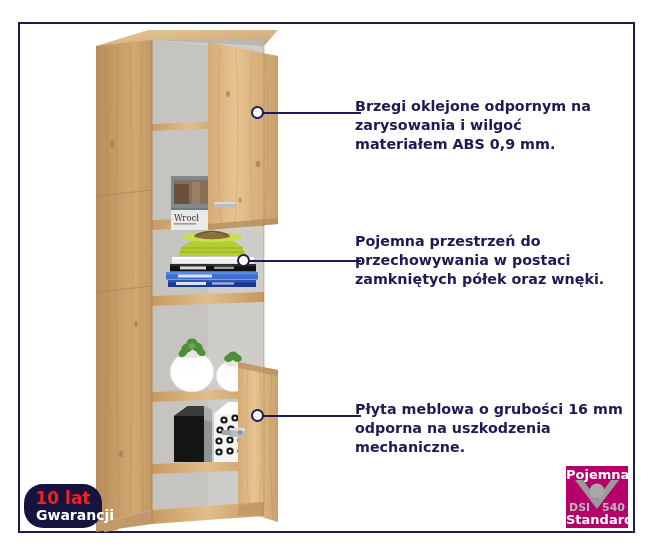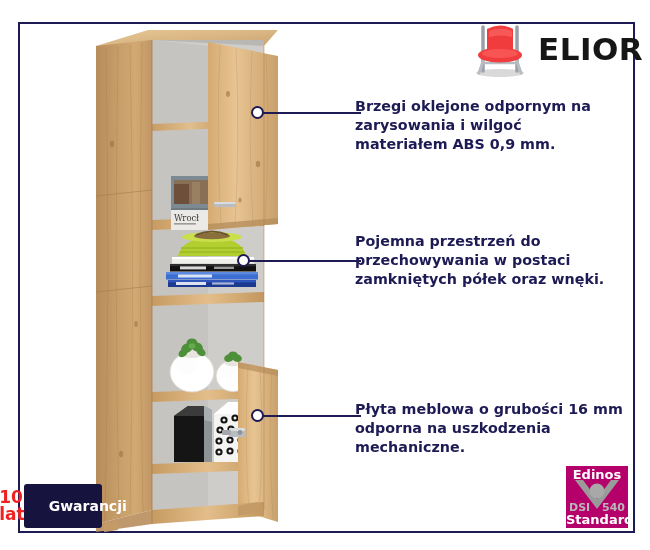--- a/index.html
+++ b/index.html
@@ -92,22 +92,22 @@
 
   #annot-3{left:251px;top:409px;}
   #annot-3 .leader{width:98px;}
   #annot-3 .txt{left:104px;top:-9px;width:300px;}
 
   
   .warranty{
     position:absolute;left:24px;top:484px;
     width:78px;height:44px;
     background:#16133f;
-    border-radius:3px;
-    display:flex;
+    border-radius:19px;
+    display:flex;flex-direction:column;
     align-items:center;justify-content:center;
     z-index:16;
   }
   .warranty .w-top{
     color:#ef2222;font-size:17px;font-weight:bold;line-height:1;
     margin-bottom:1px;
   }
   .warranty .w-bot{
     color:#ffffff;font-size:14px;font-weight:bold;line-height:1;padding-left:24px;
   }
@@ -141,41 +141,20 @@
   }
 </style>
 </head>
 <body>
 
 <div id="stage">
 
   <div class="frame"></div>
 
 
-  <div class="brand">
-    <span class="brand-chair">
-      <svg width="62" height="60" viewBox="0 0 62 60">
-
-        <ellipse cx="30" cy="54" rx="24" ry="4" fill="#cfcfcf" opacity=".8"></ellipse>
-
-        <path d="M13 8 L13 52" stroke="#9aa0a6" stroke-width="3.5" fill="none" stroke-linecap="round"></path>
-        <path d="M47 8 L47 52" stroke="#9aa0a6" stroke-width="3.5" fill="none" stroke-linecap="round"></path>
-        <path d="M16 34 L9 54" stroke="#b6bcc2" stroke-width="3" fill="none" stroke-linecap="round"></path>
-        <path d="M44 34 L51 54" stroke="#b6bcc2" stroke-width="3" fill="none" stroke-linecap="round"></path>
-        <path d="M14 44 L46 44" stroke="#b6bcc2" stroke-width="2.5" fill="none"></path>
-
-        <path d="M17 10 q13 -7 26 0 l0 20 q-13 5 -26 0 z" fill="#f03c3c"></path>
-        <path d="M19 12 q12 -5 23 0 l0 6 q-12 -3 -23 0 z" fill="#ff6b6b" opacity=".6"></path>
-
-        <ellipse cx="30" cy="36" rx="22" ry="7.5" fill="#f03c3c"></ellipse>
-        <ellipse cx="30" cy="34.5" rx="18" ry="4.5" fill="#ff6767" opacity=".55"></ellipse>
-      </svg>
-    </span>
-    <span class="brand-name">ELIOR</span>
-  </div>
 
   <div class="product">
     <svg width="190" height="508" viewBox="0 0 190 508">
       <defs>
         <linearGradient id="oakFront" x1="0" y1="0" x2="1" y2="0">
           <stop offset="0%" stop-color="#c89f6b"></stop>
           <stop offset="25%" stop-color="#e2bd86"></stop>
           <stop offset="60%" stop-color="#d8ae76"></stop>
           <stop offset="100%" stop-color="#c49a66"></stop>
         </linearGradient>
@@ -428,21 +407,21 @@
 odporna na uszkodzenia
 mechaniczne.</span>
   </div>
 
   <div class="warranty">
     <span class="w-top">10 lat</span>
     <span class="w-bot">Gwarancji</span>
   </div>
 
   <div class="edinos">
-    <span class="e-name">Edinos</span>
+    <span class="e-name">Pojemna</span>
     <span>
       <svg width="62" height="34" viewBox="0 0 62 34">
         <path d="M9 2 L31 31 L53 2 L45 2 L31 21 L17 2 z" fill="#9a9a9a"></path>
         <circle cx="31" cy="13" r="7.5" fill="#a8a8a8"></circle>
       </svg>
     </span>
     <span class="e-dsi">DSI</span>
     <span class="e-804">540</span>
     <span class="e-std">Standards</span>
   </div>

